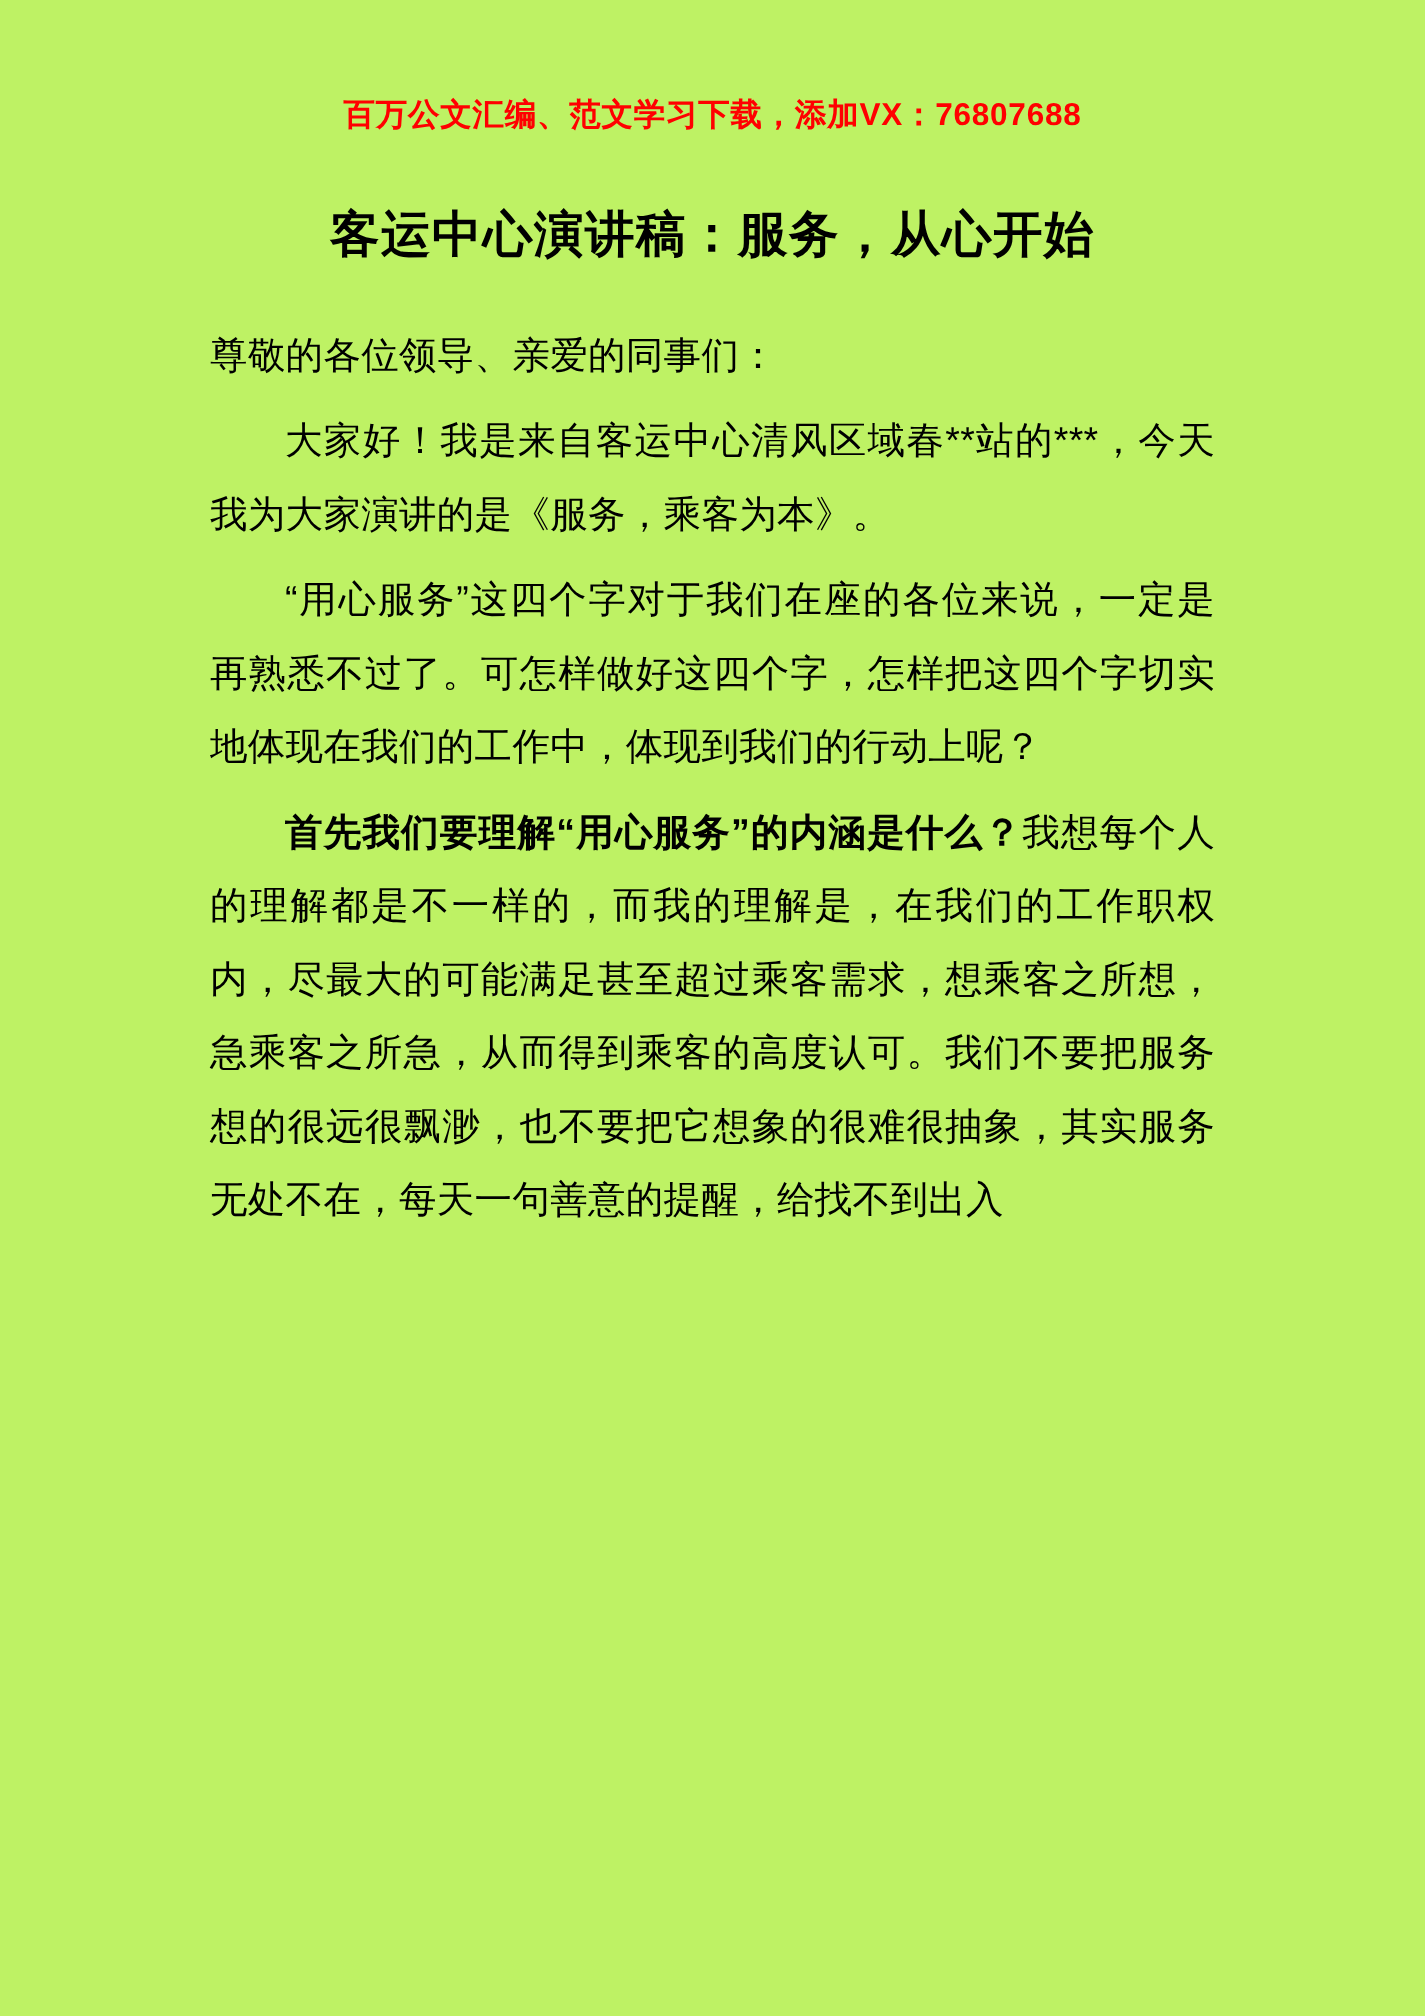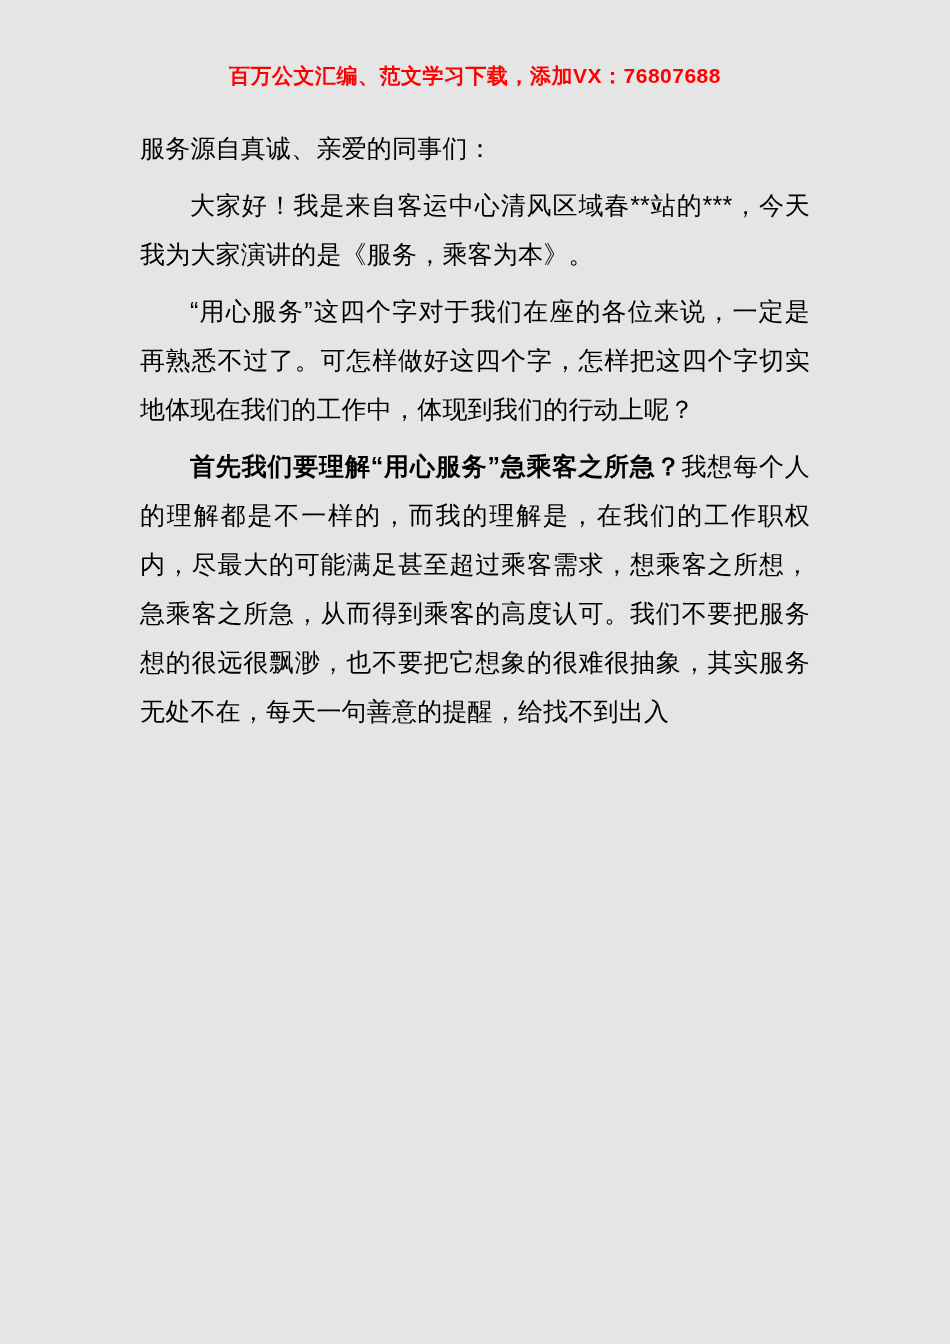--- a/index.html
+++ b/index.html
@@ -13,21 +13,21 @@
     font-family: "Liberation Serif", "DejaVu Serif", serif;
     color: #000000;
     overflow: hidden;
   }
   .page {
     position: relative;
     width: 950px;
     height: 1344px;
     box-sizing: border-box;
     padding: 0 140px 0 140px;
-    background: #e5e5e5;
+    background: #bef264;
   }
   .watermark {
     text-align: center;
     color: #ff0000;
     font-family: "Liberation Sans", "DejaVu Sans", sans-serif;
     font-size: 21px;
     font-weight: bold;
     letter-spacing: 0.5px;
     padding-top: 62px;
     white-space: nowrap;
@@ -61,34 +61,35 @@
     font-weight: bold;
   }
 </style>
 </head>
 <body>
 
 <div class="page">
 
   <div class="watermark">百万公文汇编、范文学习下载，添加VX：76807688</div>
 
+  <h1 class="doc-title">客运中心演讲稿：服务，从心开始</h1>
 
   <div class="body-text">
 
     <p class="para">
-      <span>服务源自真诚、亲爱的同事们：</span>
+      <span>尊敬的各位领导、亲爱的同事们：</span>
     </p>
 
     <p class="para indent">
       <span>大家好！我是来自客运中心清风区域春**站的***，今天我为大家演讲的是《服务，乘客为本》。</span>
     </p>
 
 
     <p class="para indent">
       <span>“用心服务”这四个字对于我们在座的各位来说，一定是再熟悉不过了。可怎样做好这四个字，怎样把这四个字切实地体现在我们的工作中，体现到我们的行动上呢？</span>
     </p>
 
     <p class="para indent">
-      <span class="lead">首先我们要理解“用心服务”急乘客之所急？</span><span>我想每个人的理解都是不一样的，而我的理解是，在我们的工作职权内，尽最大的可能满足甚至超过乘客需求，想乘客之所想，急乘客之所急，从而得到乘客的高度认可。我们不要把服务想的很远很飘渺，也不要把它想象的很难很抽象，其实服务无处不在，每天一句善意的提醒，给找不到出入</span>
+      <span class="lead">首先我们要理解“用心服务”的内涵是什么？</span><span>我想每个人的理解都是不一样的，而我的理解是，在我们的工作职权内，尽最大的可能满足甚至超过乘客需求，想乘客之所想，急乘客之所急，从而得到乘客的高度认可。我们不要把服务想的很远很飘渺，也不要把它想象的很难很抽象，其实服务无处不在，每天一句善意的提醒，给找不到出入</span>
     </p>
 
   </div>
 </div>
 
 </body></html>

